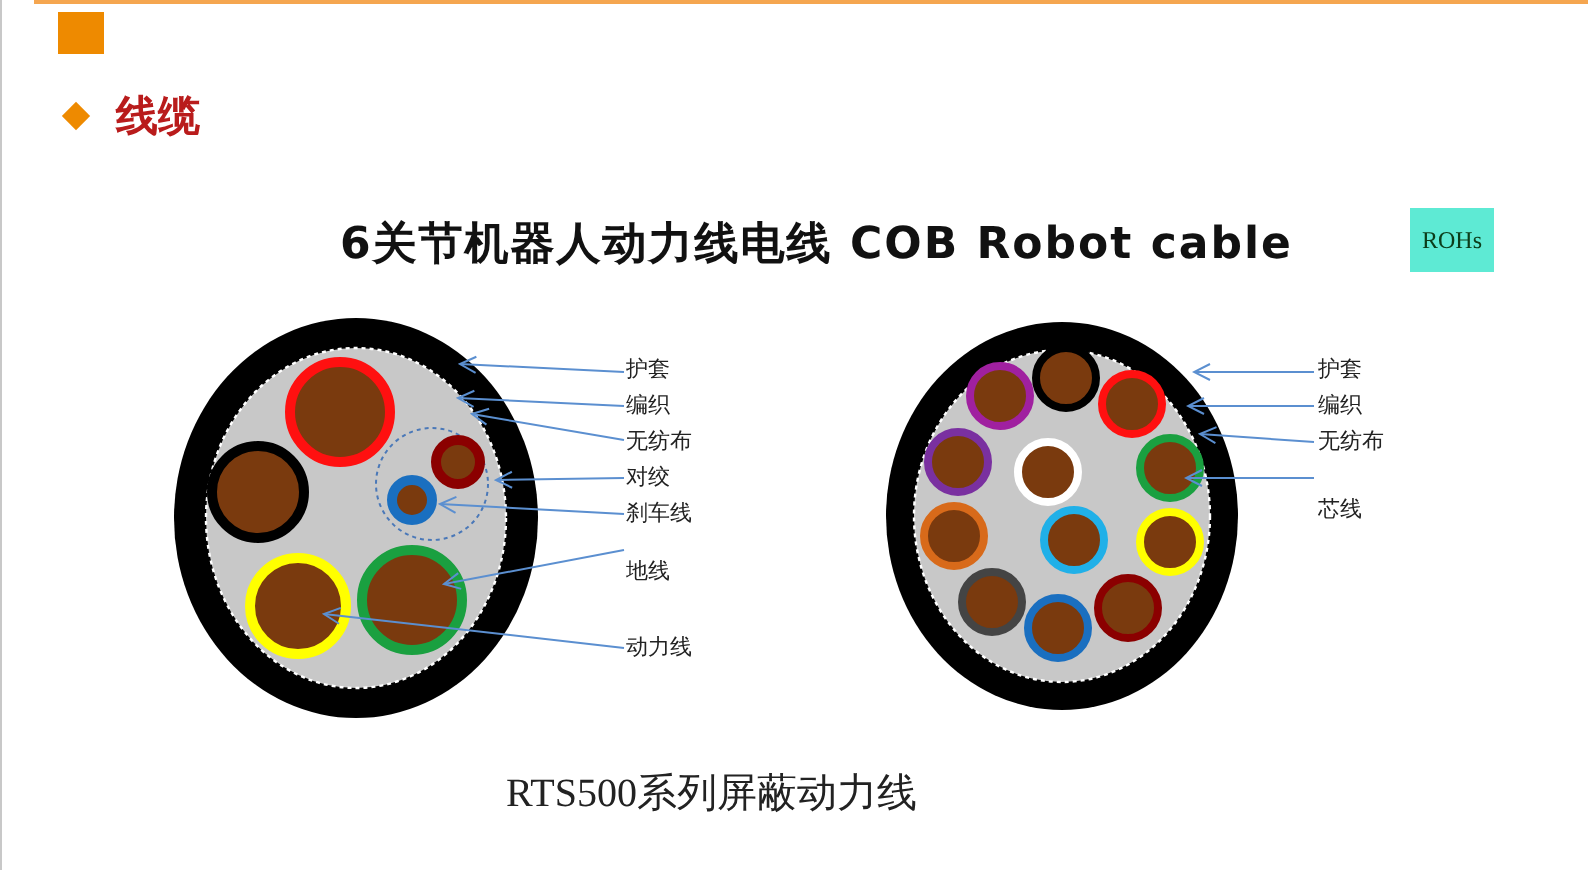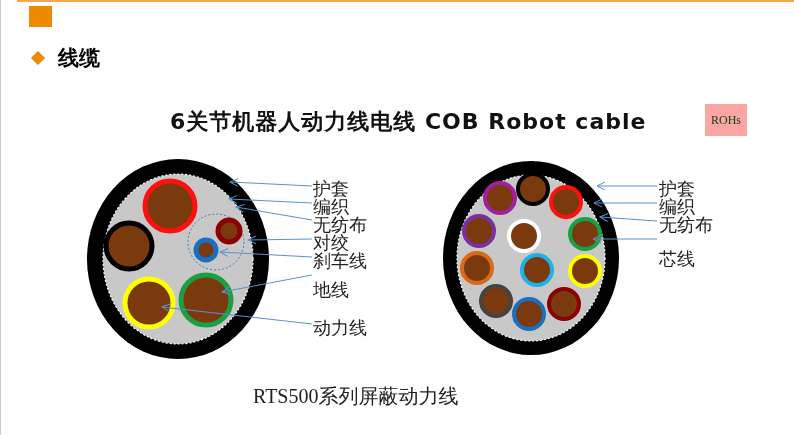--- a/index.html
+++ b/index.html
@@ -8,26 +8,26 @@
     background: #ffffff;
     font-family: "DejaVu Sans", sans-serif;
   }
   .left-border { position: absolute; left: 0; top: 0; width: 1px; height: 435px; background: #c8c8c8; }
   .top-bar { position: absolute; left: 17px; top: 0; width: 777px; height: 2px; background: #f5a650; }
   .heading { position: absolute; left: 29px; top: 6px; display: flex; align-items: center; }
   .heading .sq { width: 23px; height: 21px; background: #ee8a00; margin-right: 10px; }
   .heading .txt { font-family: "DejaVu Sans", sans-serif; font-weight: bold; font-size: 27px; color: #ee8a00; letter-spacing: 2px; }
   .subheading { position: absolute; left: 33px; top: 44px; display: flex; align-items: center; }
   .subheading .dia { width: 10px; height: 10px; background: #ee8a00; transform: rotate(45deg); margin-right: 15px; }
-  .subheading .txt { font-weight: bold; font-size: 21px; color: #000000; }
+  .subheading .txt { font-weight: bold; font-size: 21px; color: #b91c1c; }
   .title { position: absolute; left: 170px; top: 107px; font-weight: bold; font-size: 22px; color: #111; letter-spacing: 1px; white-space: nowrap; }
-  .rohs { position: absolute; left: 705px; top: 104px; width: 42px; height: 32px; background: #fca5a5;
+  .rohs { position: absolute; left: 705px; top: 104px; width: 42px; height: 32px; background: #5eead4;
           font-family: "Liberation Serif", serif; font-size: 12px; color: #0b3d1a; display: flex; align-items: center; justify-content: center; text-align: center; }
   svg.diagram { position: absolute; left: 0; top: 0; }
-  .lbl { position: absolute; font-family: Liberation Sans, sans-serif; font-size: 18px; color: #222; white-space: nowrap; }
+  .lbl { position: absolute; font-family: Liberation Sans, sans-serif; font-size: 11px; color: #222; white-space: nowrap; }
   .caption { position: absolute; left: 253px; top: 383px; font-family: "Liberation Serif", serif; font-size: 20px; color: #222; }
 </style>
 </head>
 <body>
 
 <div class="left-border"></div>
 <div class="top-bar"></div>
 
 <div class="heading">
   <div class="sq"></div>

